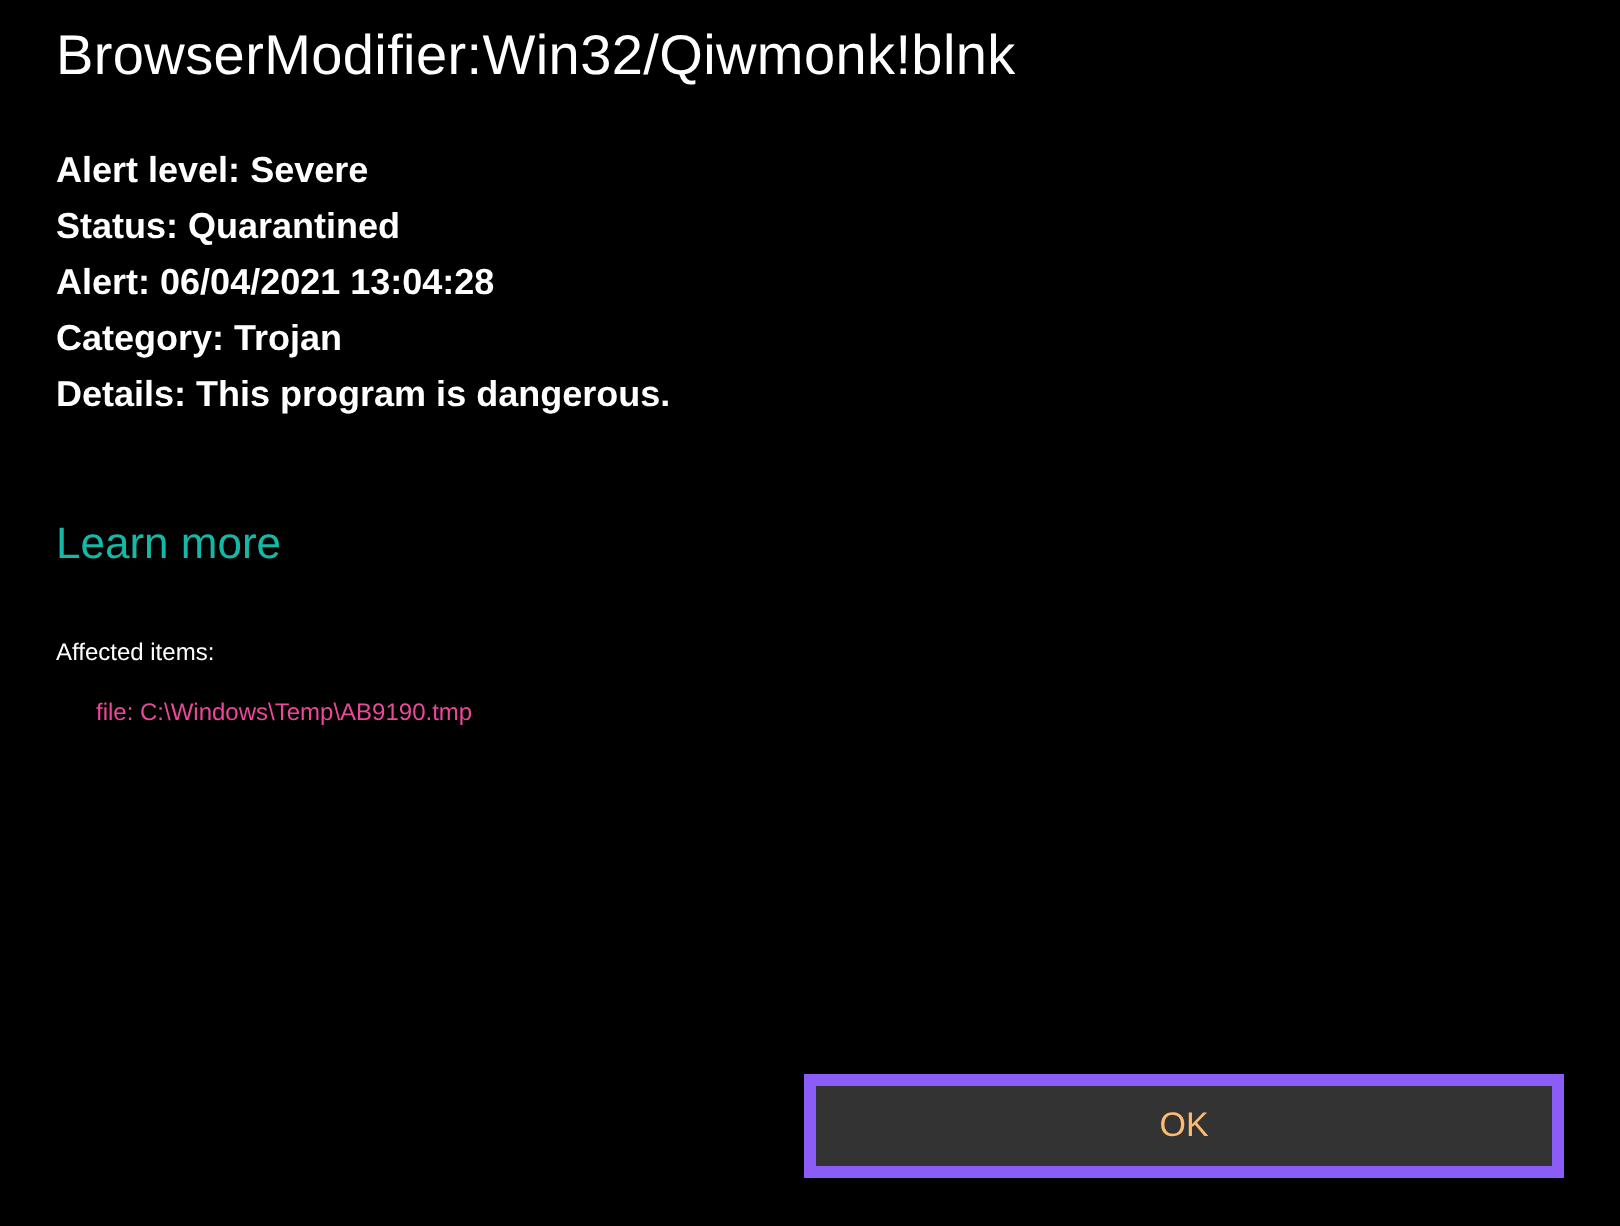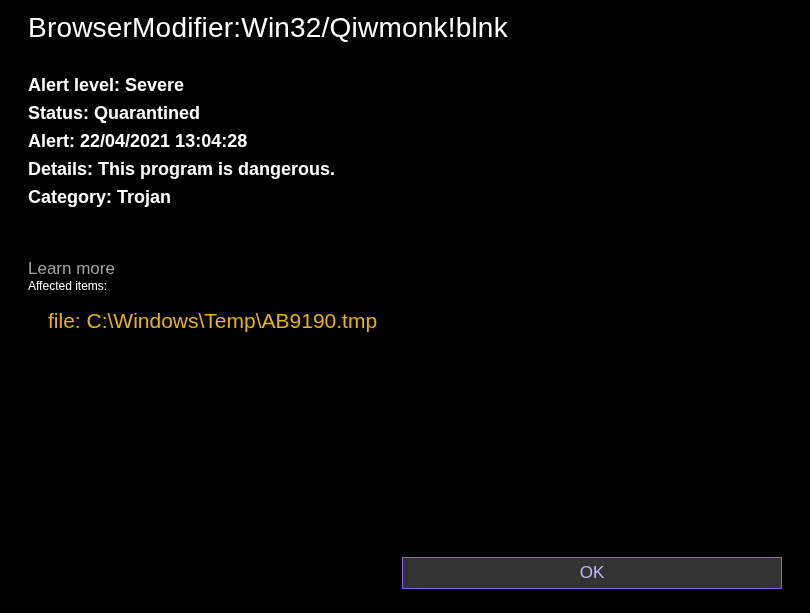--- a/index.html
+++ b/index.html
@@ -37,45 +37,46 @@
     .detail-row {
       display: block;
     }
     .label {
       display: inline;
     }
     .value {
       display: inline;
     }
     .learn-more {
-      color: #a3a3a3;
-      font-size: 17px;
+      color: #14b8a6;
+      font-size: 22px;
+      margin-bottom: 34px;
       display: inline-block;
       cursor: pointer;
     }
     .affected-heading {
       font-size: 12px;
       font-weight: 400;
       margin-bottom: 16px;
     }
     .affected-item {
-      font-size: 21px;
+      font-size: 12px;
       font-weight: 400;
       padding-left: 20px;
-      color: #eab308;
+      color: #ec4899;
     }
     .ok-button {
       position: absolute;
       right: 28px;
       bottom: 24px;
       width: 380px;
-      height: 32px;
+      height: 52px;
       background: #333333;
-      border: 1px solid #8b5cf6;
-      color: #c4b5fd;
+      border: 6px solid #8b5cf6;
+      color: #fdba74;
       font-size: 17px;
       font-family: inherit;
       cursor: pointer;
       outline: none;
     }
   </style>
 </head>
 <body>
 
 <div class="container">
@@ -86,29 +87,29 @@
     <div class="detail-row">
       <span class="label">Alert level:</span>
       <span class="value"> </span><span class="value">Severe</span>
     </div>
     <div class="detail-row">
       <span class="label">Status:</span>
       <span class="value"> </span><span class="value">Quarantined</span>
     </div>
     <div class="detail-row">
       <span class="label">Alert:</span>
-      <span class="value"> </span><span class="value">22/04/2021 13:04:28</span>
+      <span class="value"> </span><span class="value">06/04/2021 13:04:28</span>
+    </div>
+    <div class="detail-row">
+      <span class="label">Category:</span>
+      <span class="value"> </span><span class="value">Trojan</span>
     </div>
     <div class="detail-row">
       <span class="label">Details:</span>
       <span class="value"> </span><span class="value">This program is dangerous.</span>
-    </div>
-    <div class="detail-row">
-      <span class="label">Category:</span>
-      <span class="value"> </span><span class="value">Trojan</span>
     </div>
   </div>
 
   <a class="learn-more">Learn more</a>
 
   <div class="affected-heading">Affected items:</div>
 
   <div class="affected-item">file: C:\Windows\Temp\AB9190.tmp</div>
 
   <button class="ok-button">OK</button>

